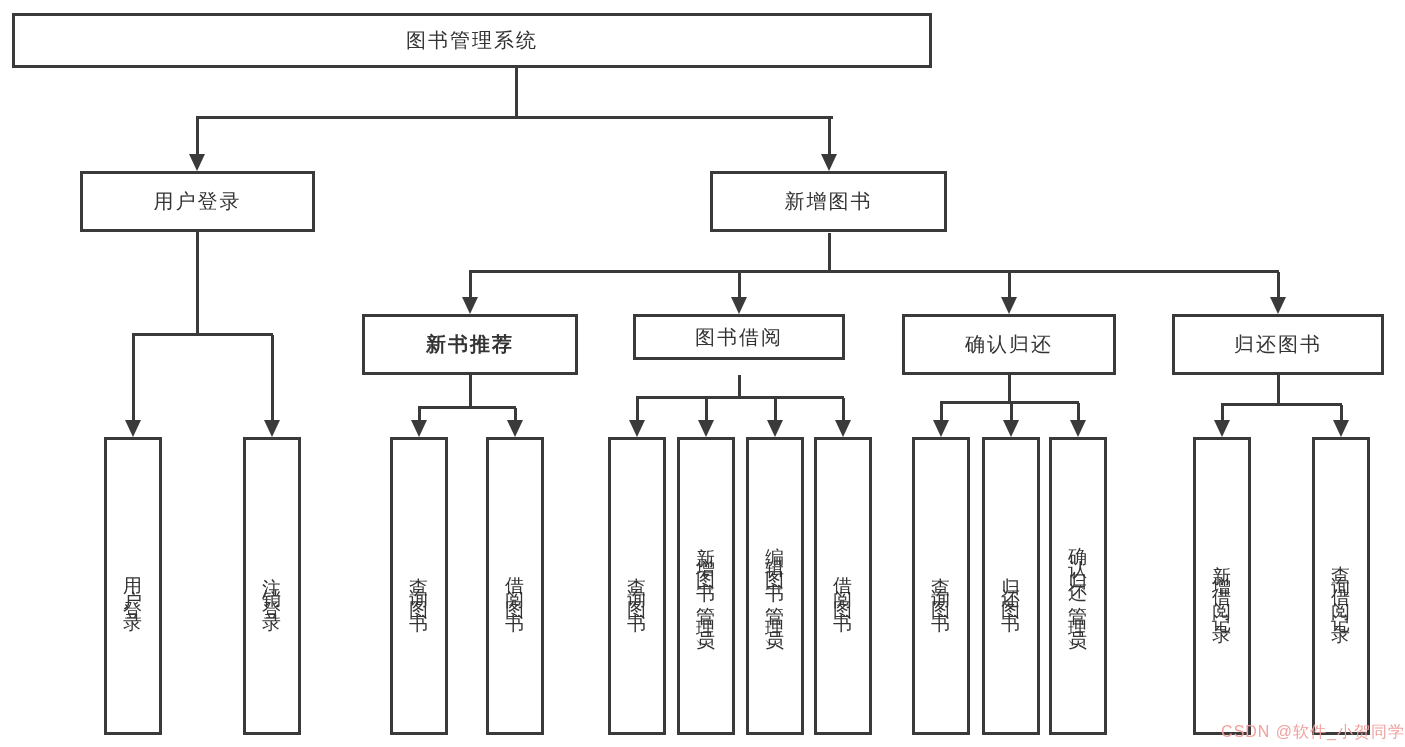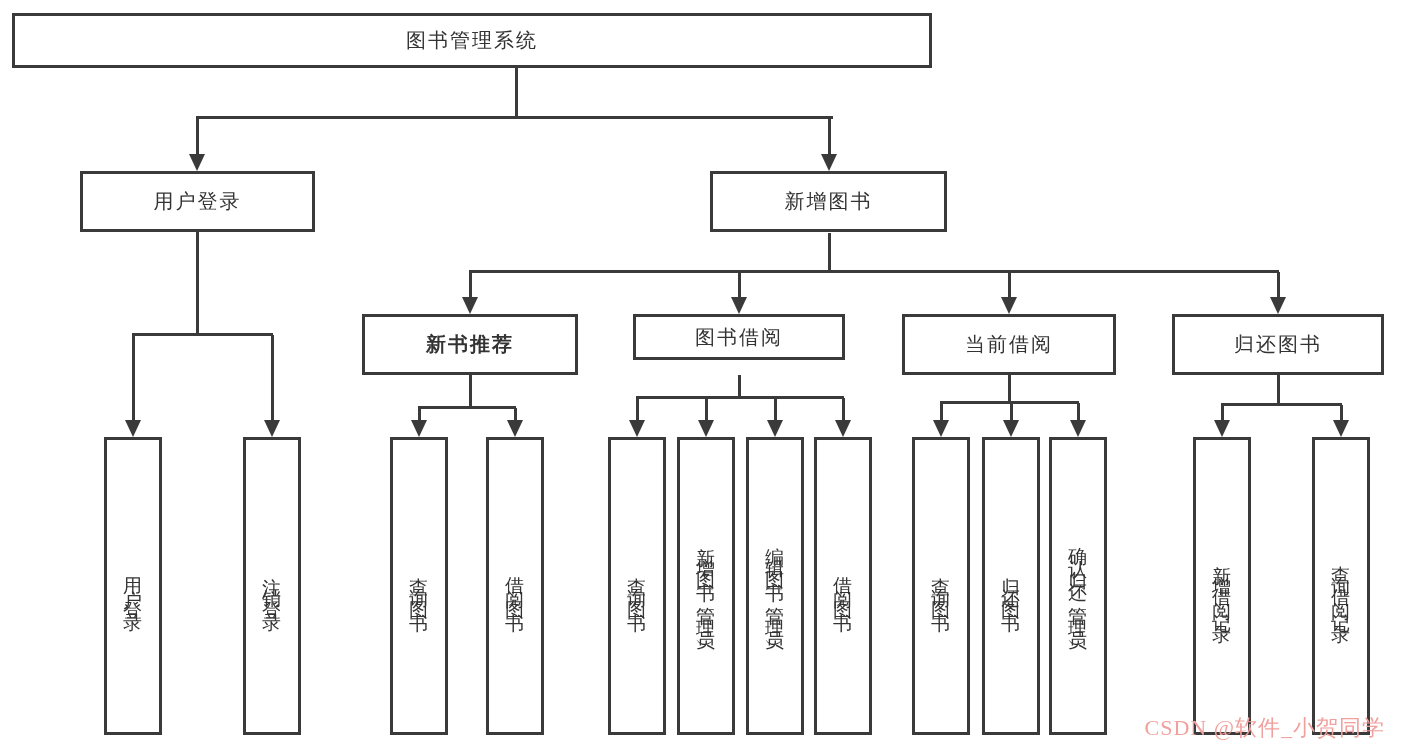--- a/index.html
+++ b/index.html
@@ -42,28 +42,27 @@
   .arrowhead{
     position:absolute;
     width:0;height:0;
     border-left:8px solid transparent;
     border-right:8px solid transparent;
     border-top:17px solid #3a3a3a;
     z-index:1;
   }
   .watermark{
     position:absolute;
-    right:20px;
+    right:0;
     bottom:4px;
-    font-size:22px;
+    font-size:16px;
     color:#f0a19e;
     letter-spacing:1px;
     z-index:3;
     white-space:nowrap;
-    font-family:Liberation Serif, serif;
   }
 </style>
 </head>
 <body>
 
 <div id="canvas">
 
   <div class="box" style="left:12px;top:13px;width:920px;height:55px;">
     <span class="hlabel">图书管理系统</span>
   </div>
@@ -75,21 +74,21 @@
     <span class="hlabel">新增图书</span>
   </div>
 
   <div class="box" style="left:362px;top:314px;width:216px;height:61px;font-weight:bold;">
     <span class="hlabel">新书推荐</span>
   </div>
   <div class="box" style="left:633px;top:314px;width:212px;height:46px;">
     <span class="hlabel">图书借阅</span>
   </div>
   <div class="box" style="left:902px;top:314px;width:214px;height:61px;">
-    <span class="hlabel">当前借阅</span>
+    <span class="hlabel">确认归还</span>
   </div>
   <div class="box" style="left:1172px;top:314px;width:212px;height:61px;">
     <span class="hlabel">归还图书</span>
   </div>
 
   <div class="box leaf" style="left:104px;top:437px;width:58px;height:298px;">
     <span class="vlabel">用户登录</span>
   </div>
   <div class="box leaf" style="left:243px;top:437px;width:58px;height:298px;">
     <span class="vlabel">注销登录</span>

